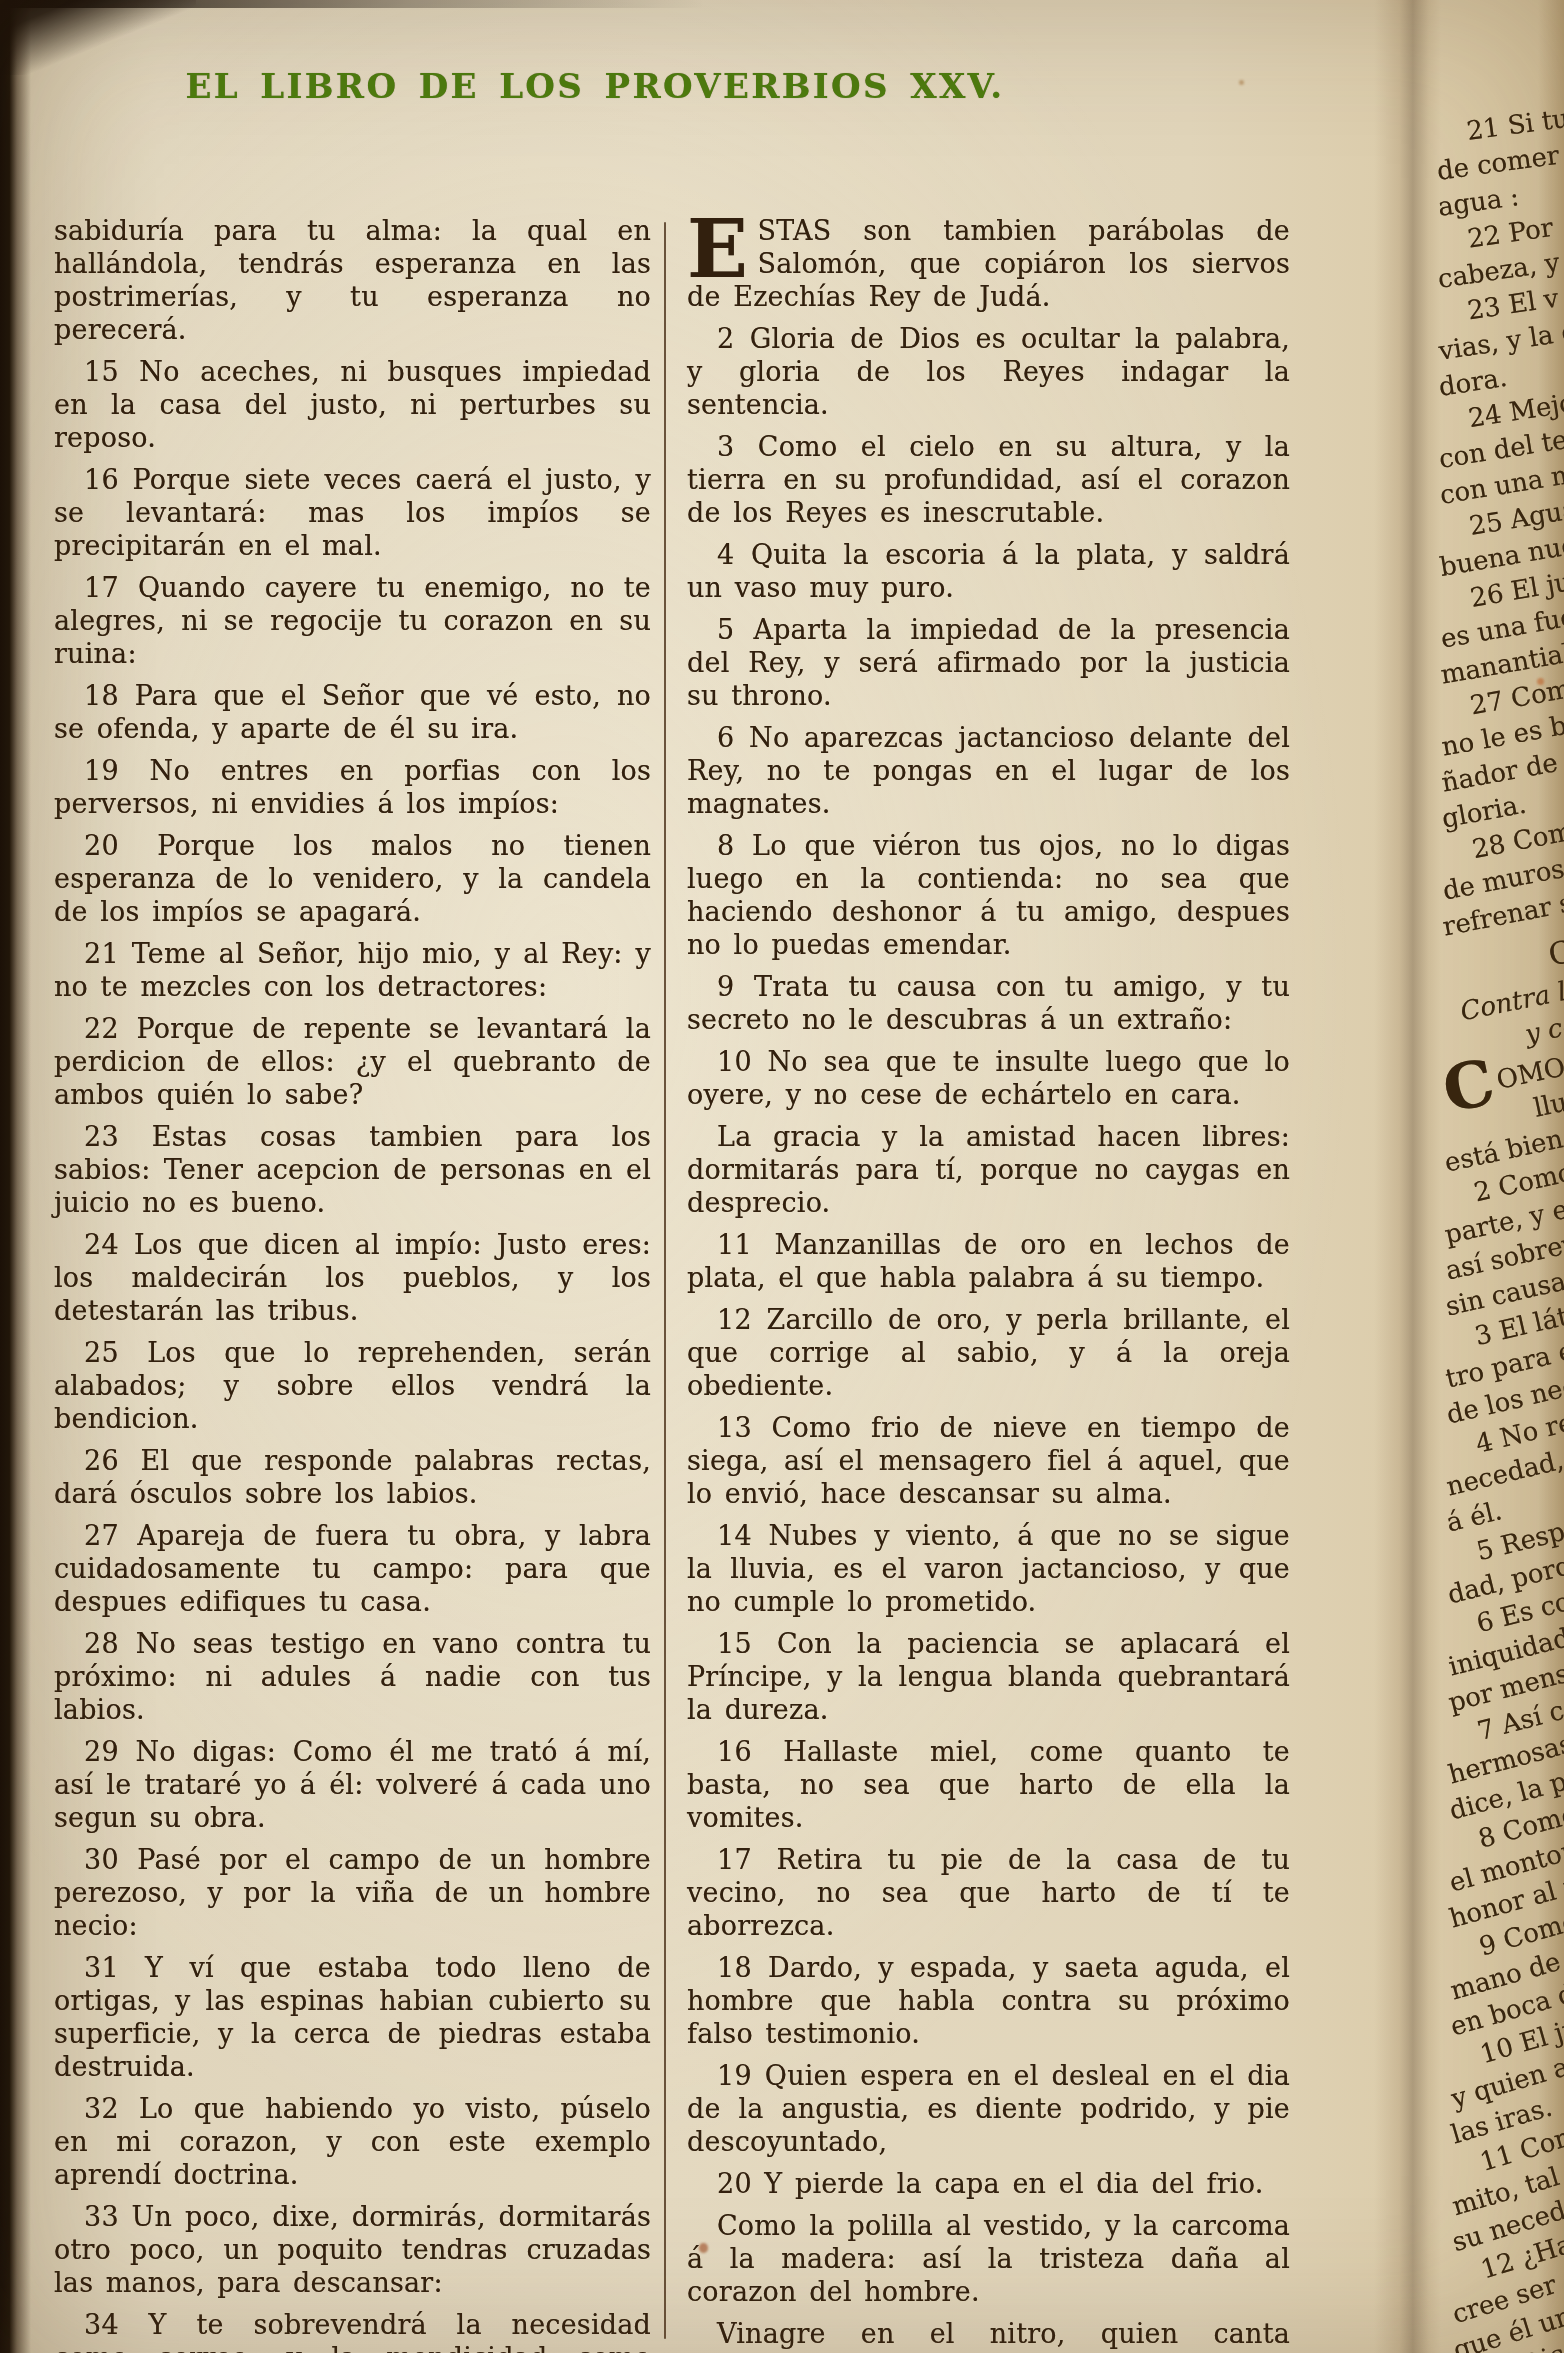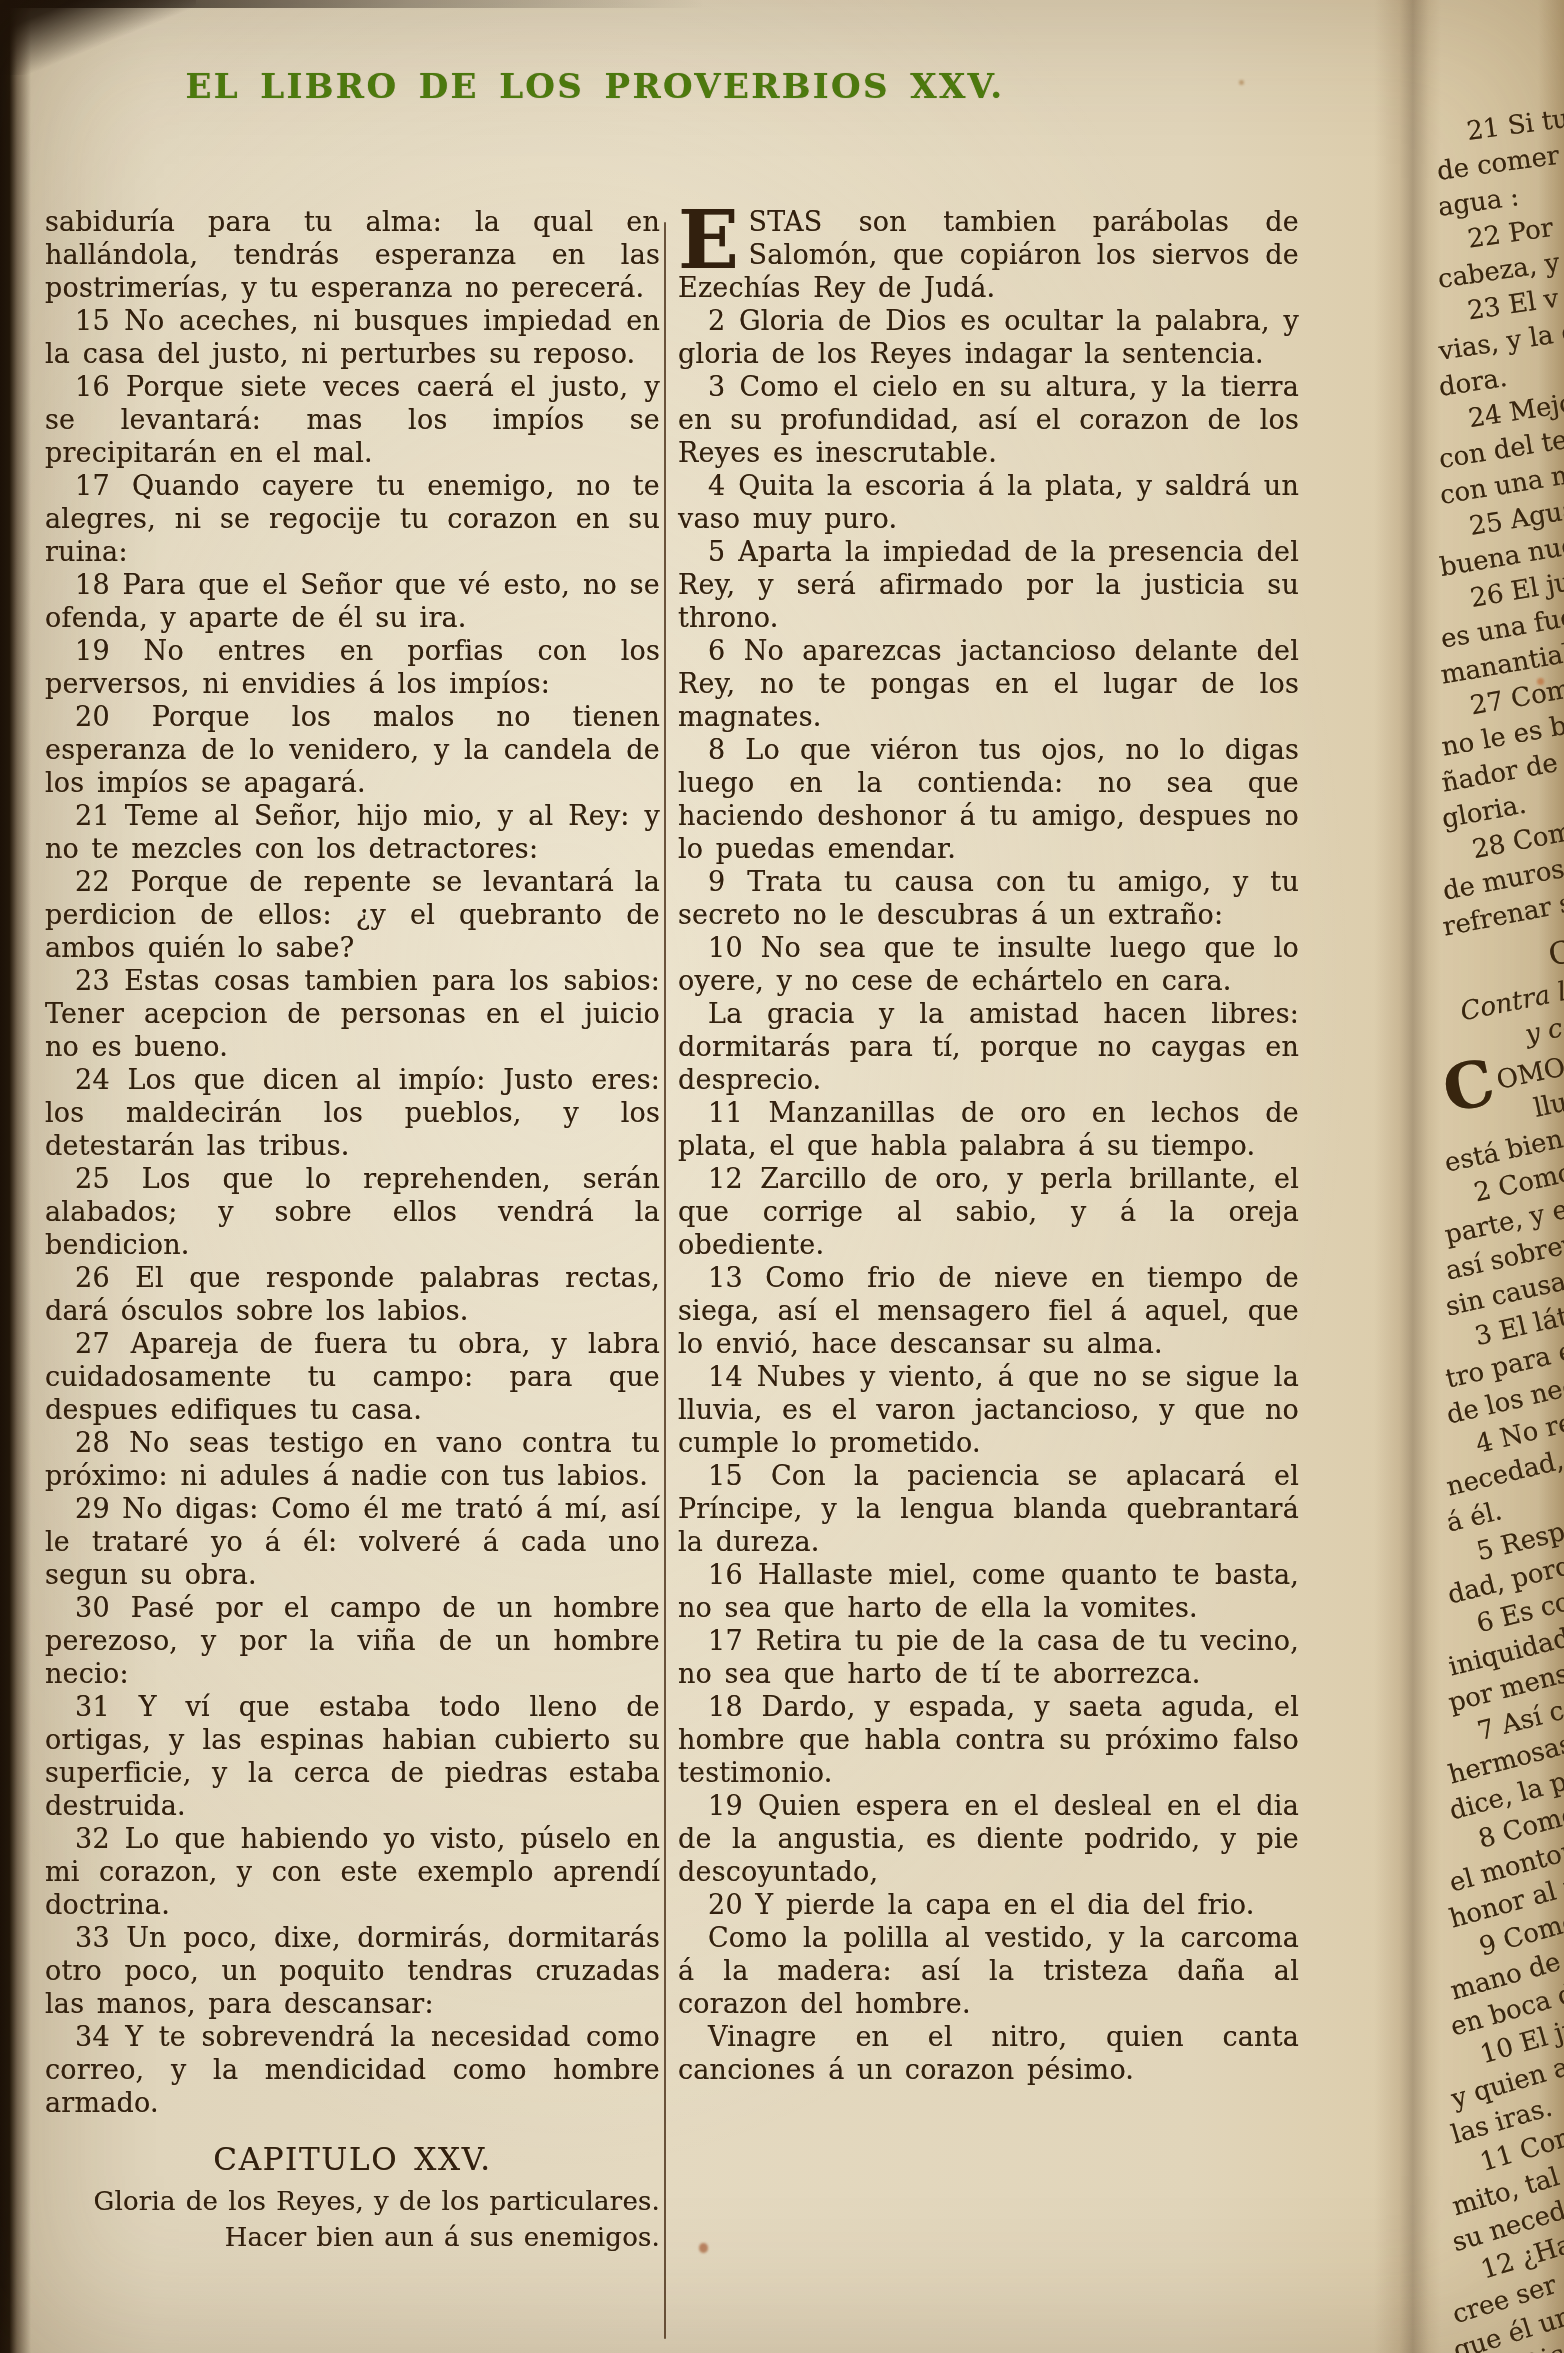--- a/index.html
+++ b/index.html
@@ -40,21 +40,21 @@
     color:#4d7c0f;text-shadow:0 0 0.8px rgba(44,27,12,.45);
   }
   .divider{position:absolute;left:664px;top:222px;width:2.3px;height:2117px;
     background:var(--rule);opacity:.8;border-radius:1.6px;}
 
   .col{position:absolute;top:205px;font-size:27px;line-height:33px;
     text-align:justify;word-spacing:0.14em;letter-spacing:0.2px;
     text-shadow:0 0 0.5px rgba(50,32,14,.55);}
   .col-left{left:45px;width:615px;}
   .col-center{left:678px;width:621px;}
-  .verse{margin:0;text-indent:30px;}
+  .verse{margin:9px;text-indent:30px;}
   .verse.cont{text-indent:0;}
   .verse.opening{text-indent:0;}
   .dropcap{float:left;font-size:80px;line-height:61px;font-weight:bold;
     padding:4.7px 9.4px 0 0;}
 
   .chap-head{margin:23.5px 0 7.8px;text-align:center;text-indent:0;
     font-size:31px;letter-spacing:1.6px;word-spacing:4.7px;font-weight:500;}
   .chap-sum{text-align:right;text-indent:0;
     font-size:26px;line-height:36px;word-spacing:1.6px;}
 

